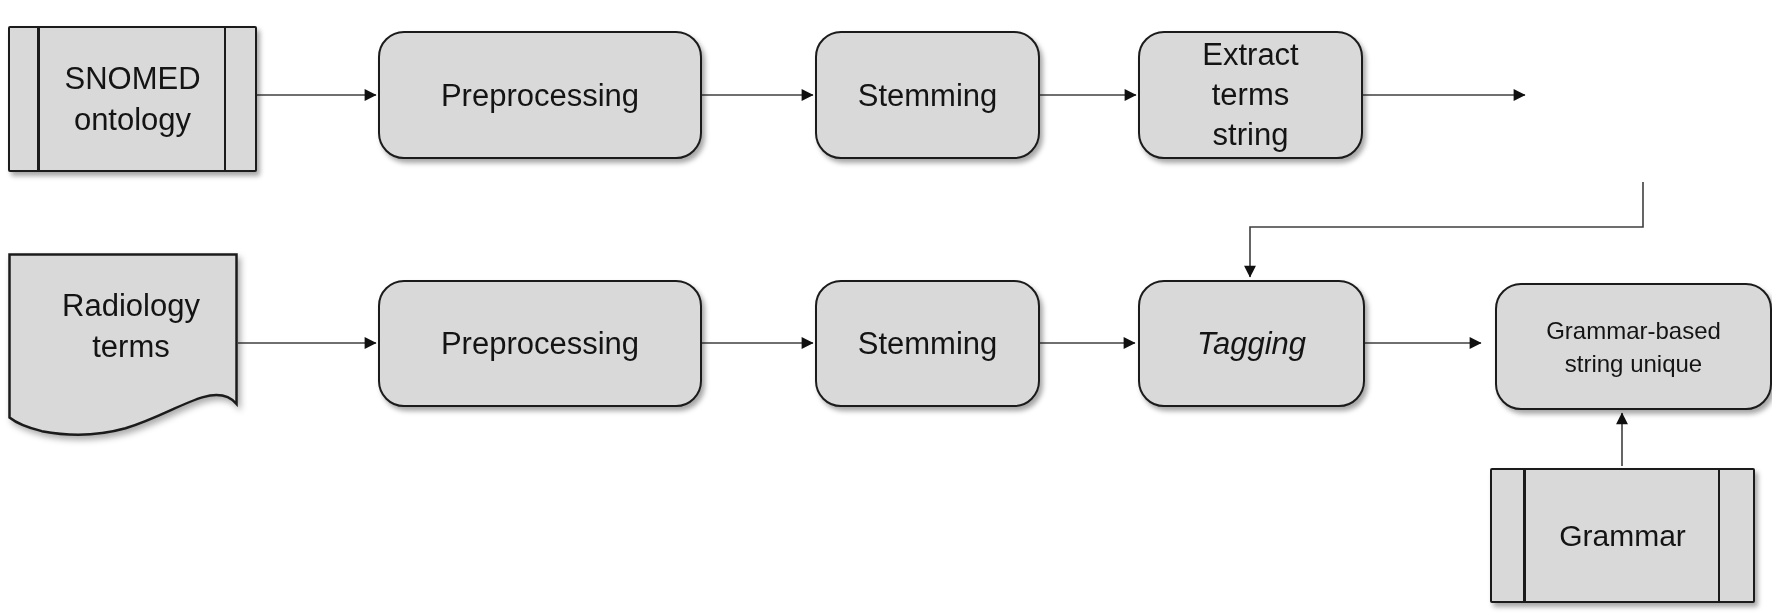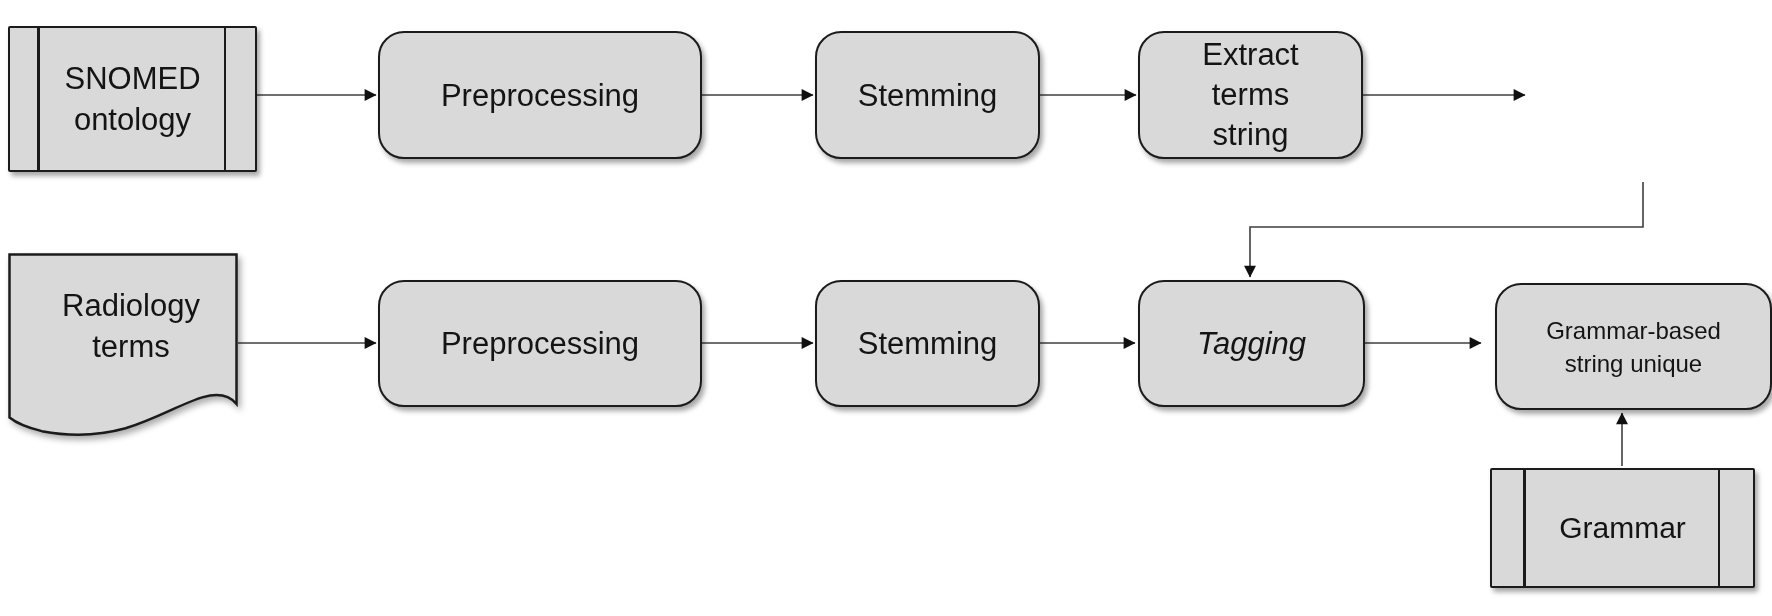--- a/index.html
+++ b/index.html
@@ -100,19 +100,19 @@
 
   <div class="node round lbl-lg" style="left:1138px;top:280px;width:227px;height:127px;font-style:italic;">
     <div>Tagging</div>
   </div>
 
   <div class="node round lbl-md" style="left:1483px;top:283px;width:277px;height:127px;margin-left:12px;">
     <div>Grammar-based</div>
     <div>string unique</div>
   </div>
 
-  <div class="node storage" style="left:1490px;top:468px;width:265px;height:120px;font-size:30px;line-height:40px;">
+  <div class="node storage" style="left:1490px;top:468px;width:265px;height:135px;font-size:30px;line-height:40px;">
     <i class="bar l" style="left:31px;"></i>
     <i class="bar r" style="right:33px;"></i>
     <div>Grammar</div>
   </div>
 
 </div>
 
 </body></html>

